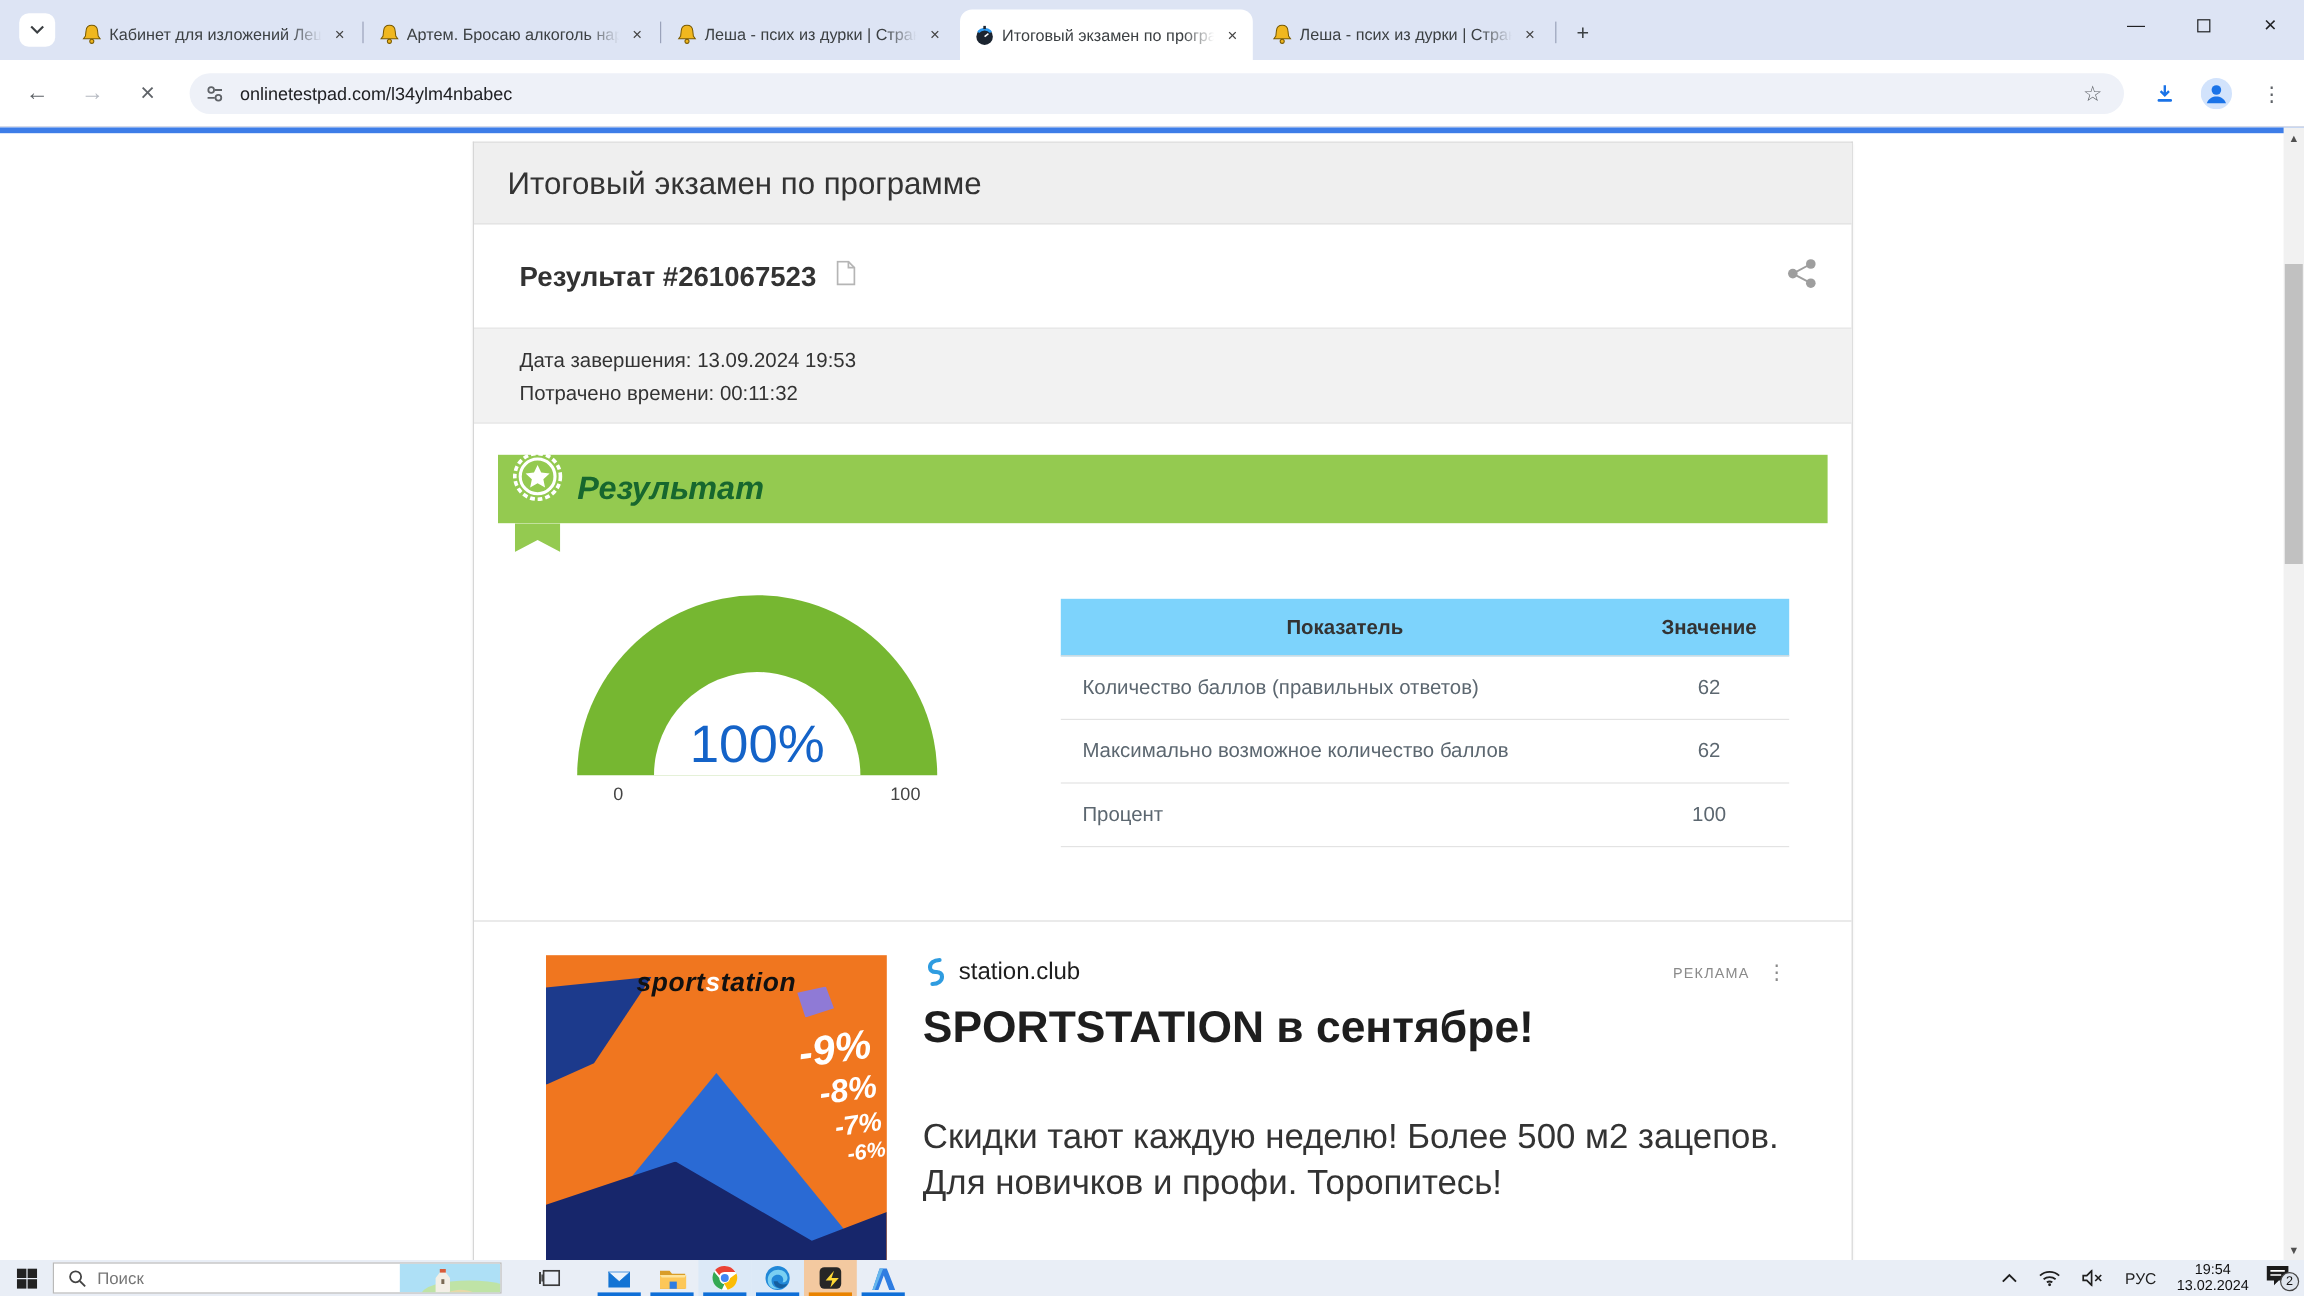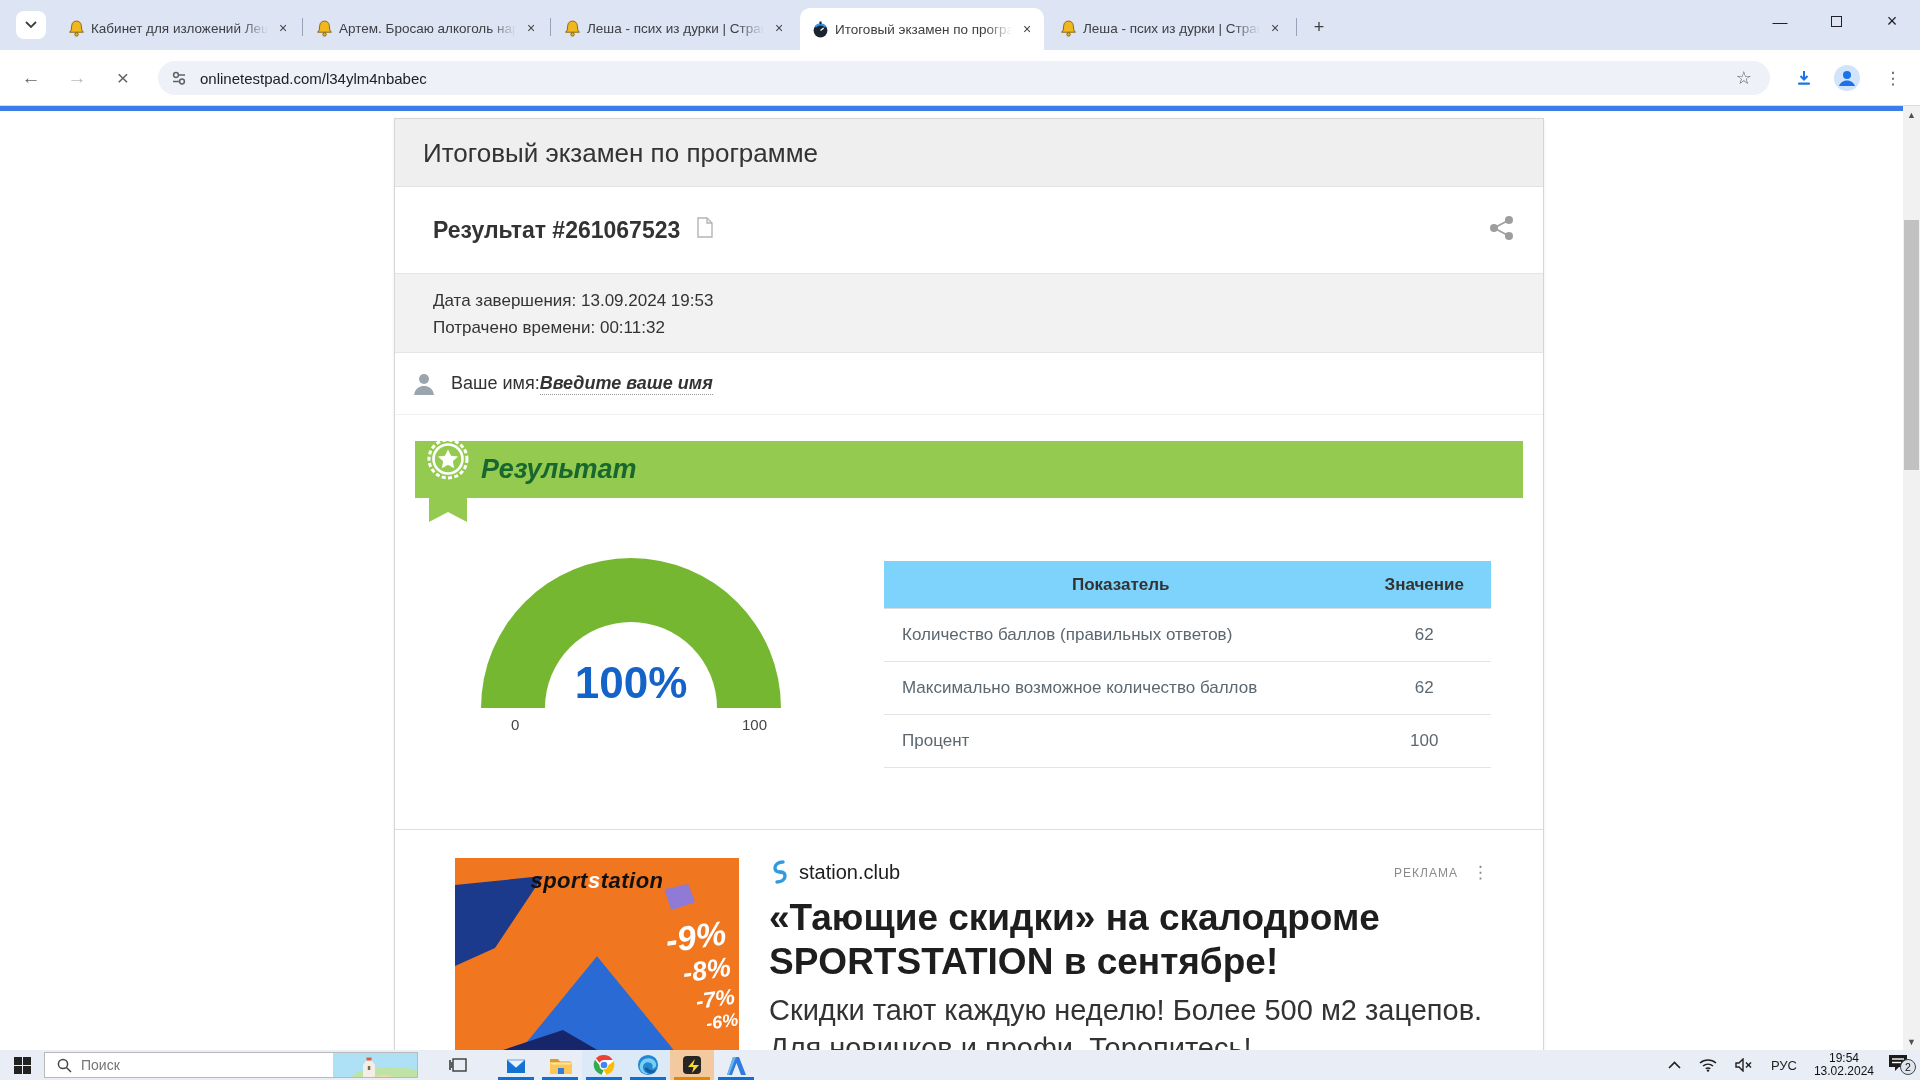--- a/index.html
+++ b/index.html
@@ -63,21 +63,21 @@
   .medal { position:absolute; left:8px; top:-6px; width:50px; height:56px; }
   .ribbon-tail { position:absolute; left:14px; top:57px; width:38px; height:24px; background:#94ca50;
     clip-path:polygon(0 0,100% 0,100% 100%,50% 58%,0 100%); }
   .chart-section { position:relative; height:331px; }
   .gauge-block { position:absolute; left:86px; top:60px; width:300px; height:190px; }
   .gauge-donut { position:absolute; left:0; top:0; width:300px; height:150px; background:#76b731;
     border-radius:300px 300px 0 0; }
   .gauge-hole { position:absolute; left:64px; top:64px; width:172px; height:86px; background:#fff;
     border-radius:172px 172px 0 0; }
   .gauge-value { position:absolute; left:0; right:0; top:100px; text-align:center; font-size:44px;
-    font-weight:bold; color:#1463c8; }
+    font-weight:normal; color:#1463c8; }
   .gauge-min { position:absolute; left:30px; top:158px; font-size:15px; color:#444; }
   .gauge-max { position:absolute; right:14px; top:158px; font-size:15px; color:#444; }
   .rtable { position:absolute; left:489px; top:63px; width:607px; }
   .rtable .thead { display:flex; height:48px; background:#7dd3fc; border-bottom:1px solid #dcdcdc;
     align-items:center; font-size:17px; font-weight:bold; color:#333; }
   .rtable .th1 { width:78%; text-align:center; }
   .rtable .th2 { width:22%; text-align:center; }
   .rtable .trow { display:flex; height:53px; align-items:center; border-bottom:1px solid #e3e3e3;
     font-size:17px; color:#5c6770; }
   .rtable .td1 { width:78%; padding-left:18px; }
@@ -274,28 +274,20 @@
         <div class="row">
           <span class="lbl">Дата завершения:</span>
           <span class="val">13.09.2024 19:53</span>
         </div>
         <div class="row">
           <span class="lbl">Потрачено времени:</span>
           <span class="val">00:11:32</span>
         </div>
       </div>
 
-      <div class="name-row">
-        <svg width="26" height="26" viewBox="0 0 26 26">
-            <circle cx="13" cy="8" r="5" fill="#9aa5ad"></circle>
-            <path d="M3 24c1-6.5 5.5-9 10-9s9 2.5 10 9z" fill="#9aa5ad"></path>
-          </svg>
-        <span class="name-label">Ваше имя:</span>
-        <span class="name-value">Введите ваше имя</span>
-      </div>
 
       <div class="banner-wrap">
         <div class="banner"></div>
         <div class="ribbon-tail"></div>
         <svg class="medal" viewBox="0 0 50 56">
           <circle cx="25" cy="24" r="19" fill="none" stroke="#fff" stroke-width="3" stroke-dasharray="4 2.4"></circle>
           <circle cx="25" cy="24" r="14.5" fill="none" stroke="#fff" stroke-width="2.6"></circle>
           <path d="M25 14.5l3 6.3 7 .8-5.2 4.7 1.4 6.9-6.2-3.5-6.2 3.5 1.4-6.9-5.2-4.7 7-.8z" fill="#fff"></path>
         </svg>
         <div class="banner-text">Результат</div>
@@ -352,21 +344,20 @@
                 <path d="M14 2c-5 0-8 2.6-8 6 0 2.8 2.2 4 5 4" fill="none" stroke="#2f9ce0" stroke-width="3.4" stroke-linecap="round"></path>
                 <path d="M8 22c5 0 8-2.6 8-6 0-2.8-2.2-4-5-4" fill="none" stroke="#2f9ce0" stroke-width="3.4" stroke-linecap="round"></path>
               </svg>
             <span class="ad-brand">station.club</span>
           </div>
           <div class="ad-label-row">
             <span class="ad-label">РЕКЛАМА</span>
             <span class="ad-dots">⋮</span>
           </div>
           <div class="ad-headline">
-            <div>«Тающие скидки» на скалодроме</div>
             <div>SPORTSTATION в сентябре!</div>
           </div>
           <div class="ad-body">
             <div>Скидки тают каждую неделю! Более 500 м2 зацепов.</div>
             <div>Для новичков и профи. Торопитесь!</div>
           </div>
         </div>
       </div>
     </div>
 

